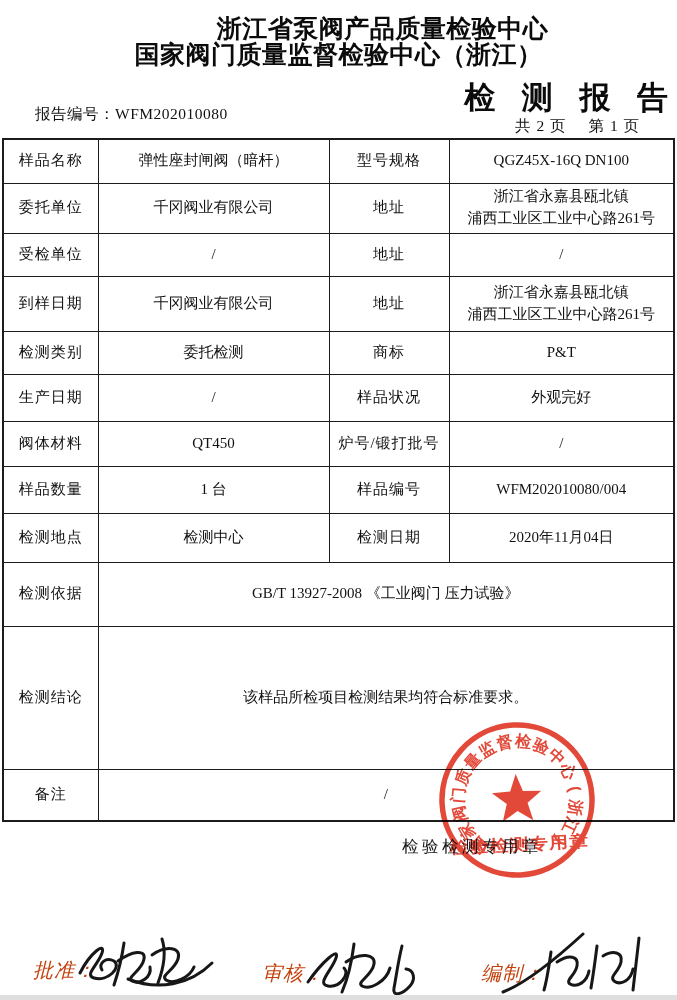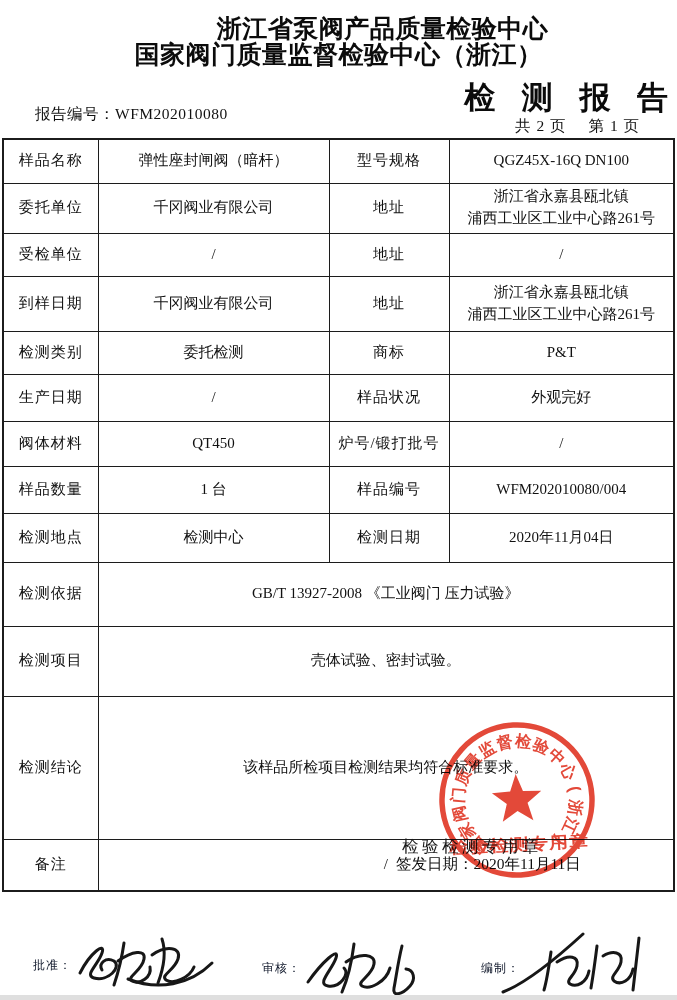--- a/index.html
+++ b/index.html
@@ -63,21 +63,21 @@
   }
   .seal svg{display:block;width:162px;height:162px;}
   .seal text{
     font-family:"Liberation Sans","DejaVu Sans",sans-serif;
     font-weight:bold;fill:#df2f1d;
   }
   .ring-char{font-size:16px;text-anchor:middle;dominant-baseline:central;}
   .banner{font-size:16px;text-anchor:middle;letter-spacing:1px;}
   
   .sign-row .sig-label{
-    position:absolute;font-size:12px;letter-spacing:1px;color:#0f172a;
+    position:absolute;font-size:20px;letter-spacing:1px;color:#c2410c;font-style:italic;
   }
   .sig{position:absolute;}
   .sig svg{display:block;}
   .sig path{fill:none;stroke:#171717;stroke-width:3;stroke-linecap:round;stroke-linejoin:round;}
   .photo-edge{
     position:absolute;left:0;top:995px;width:677px;height:5px;background:#dfdfdf;
   }
 </style>
 </head>
 <body>
@@ -153,38 +153,33 @@
       <tr style="height:49px">
         <td class="lbl">检测地点</td>
         <td class="val">检测中心</td>
         <td class="lbl">检测日期</td>
         <td class="val">2020年11月04日</td>
       </tr>
       <tr style="height:64px">
         <td class="lbl">检测依据</td>
         <td class="val" colspan="3">GB/T 13927-2008 《工业阀门 压力试验》</td>
       </tr>
-      <tr style="height:70px">
-        <td class="lbl">检测项目</td>
-        <td class="val top-left items-cell" colspan="3">壳体试验、密封试验。</td>
-      </tr>
       <tr style="height:143px">
         <td class="lbl">检测结论</td>
         <td class="val top-left concl-cell" colspan="3">该样品所检项目检测结果均符合标准要求。</td>
       </tr>
       <tr style="height:52px">
         <td class="lbl">备注</td>
         <td class="val" colspan="3">/</td>
       </tr>
     </tbody>
   </table>
 
   <div class="stamp-note">检验检测专用章</div>
 
-  <div class="issue-date"><span>签发日期：</span><span>2020年11月11日</span></div>
 
   <div class="seal">
     <svg viewBox="-81 -81 162 162" xmlns="http://www.w3.org/2000/svg">
       <circle cx="0" cy="0" r="75" fill="none" stroke="#df2f1d" stroke-width="5.5"></circle>
       <g>
           <text x="-40.2" y="43.1" class="ring-char" transform="rotate(-137.0 -40.2 43.1)">国</text>
           <text x="-51.7" y="28.4" class="ring-char" transform="rotate(-118.7 -51.7 28.4)">家</text>
           <text x="-58.0" y="10.7" class="ring-char" transform="rotate(-100.5 -58.0 10.7)">阀</text>
           <text x="-58.5" y="-8.0" class="ring-char" transform="rotate(-82.2 -58.5 -8.0)">门</text>
           <text x="-53.0" y="-25.9" class="ring-char" transform="rotate(-63.9 -53.0 -25.9)">质</text>

